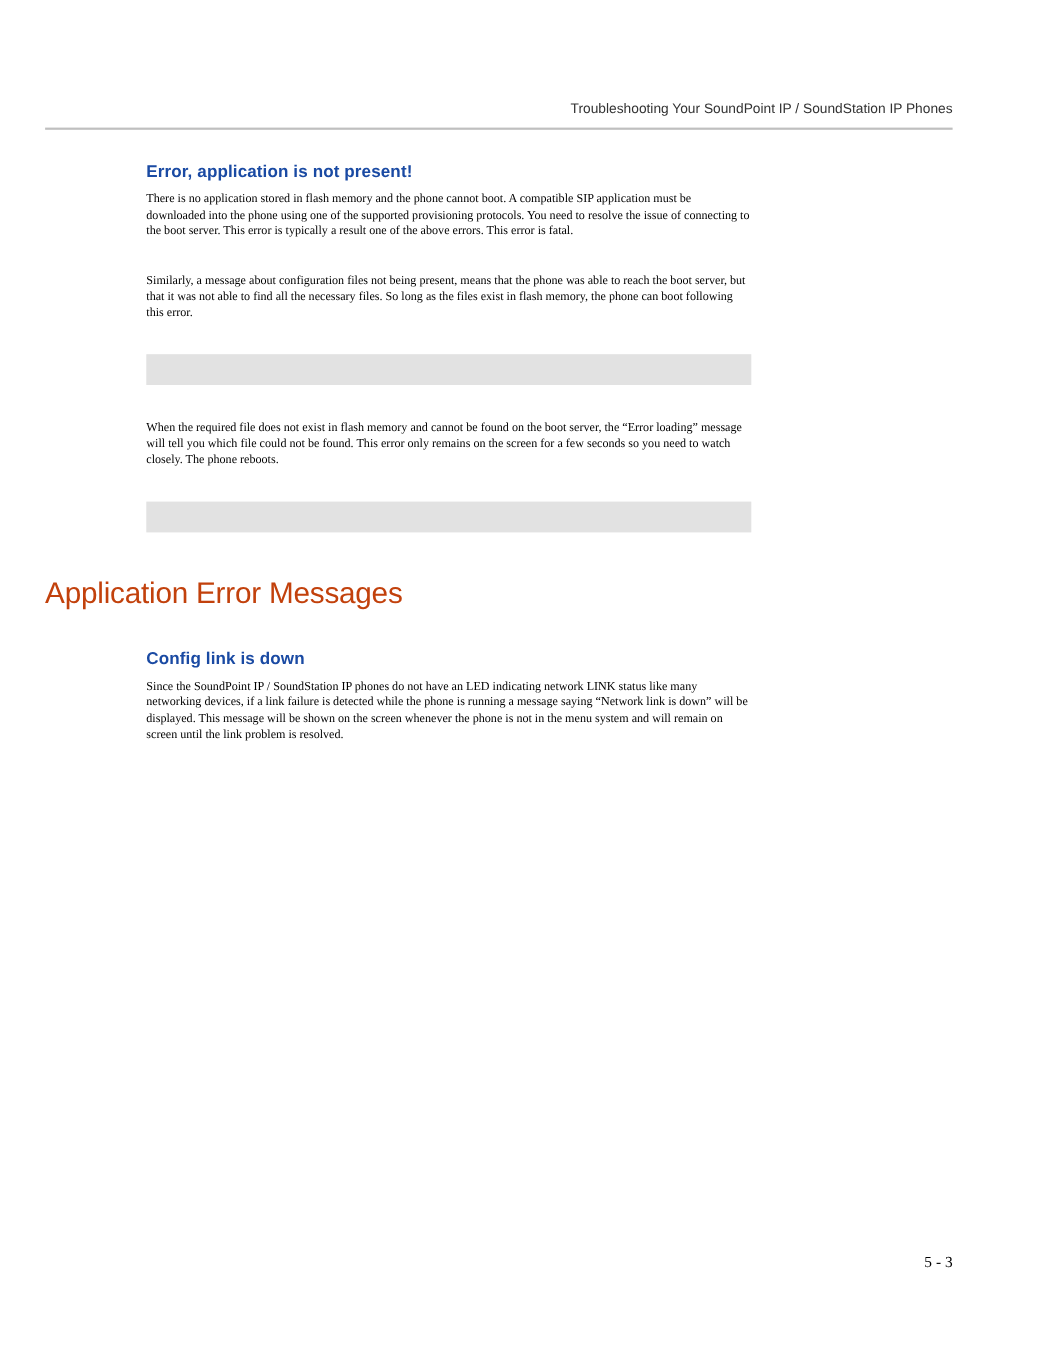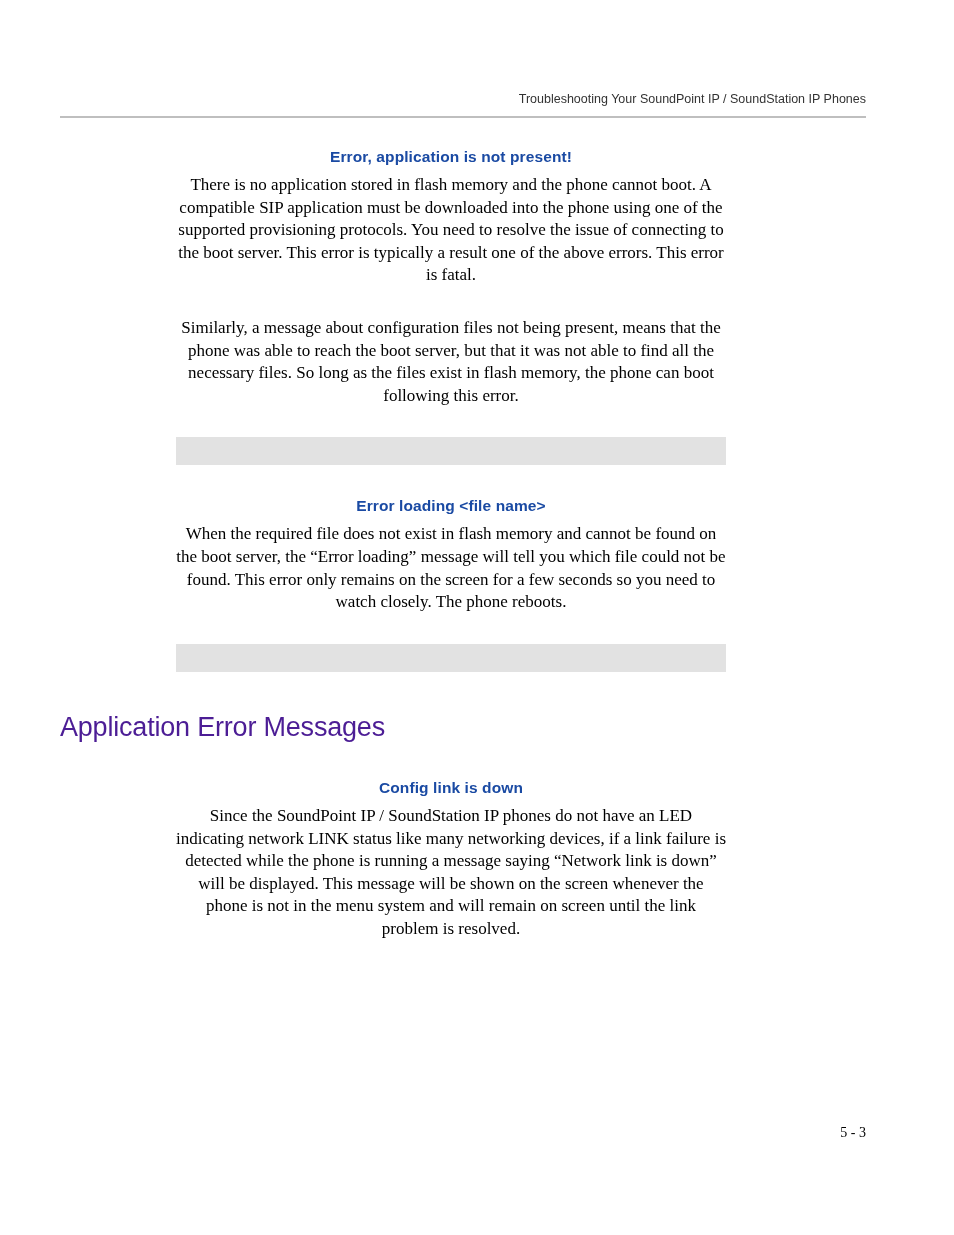--- a/index.html
+++ b/index.html
@@ -5,73 +5,72 @@
   * { margin: 0; padding: 0; box-sizing: border-box; }
   body {
     width: 954px;
     height: 1235px;
     background: #ffffff;
     font-family: Georgia, 'Times New Roman', serif;
     position: relative;
     color: #000;
   }
   .page {
-    padding: 92px 88px 0 60px;
+    padding: 92px 88px 0 41px;
   }
   .running-header {
     text-align: right;
     font-family: "Helvetica Neue", Arial, sans-serif;
     font-size: 12.5px;
     color: #333;
     margin-bottom: 10px;
   }
   .hr {
     border: none;
     border-top: 2px solid #bfbfbf;
     margin-bottom: 30px;
   }
   .content-col {
-    margin-left: 116px;
+    margin-left: 92px;
     width: 550px;
-    text-align: center;
   }
   .sub-heading {
     font-family: "Helvetica Neue", Arial, sans-serif;
     font-weight: 600;
     font-size: 15.5px;
     color: #1a4aa3;
     margin-top: 0;
     margin-bottom: 8px;
     letter-spacing: 0.1px;
   }
   .body-text {
-    font-size: 17px;
+    font-size: 11px;
     line-height: 1.33;
     color: #000;
     margin-bottom: 30px;
   }
   .gray-band {
     background: #e2e2e2;
     height: 28px;
     width: 100%;
     margin-bottom: 32px;
   }
   .section-heading {
     font-family: "Helvetica Neue", Arial, sans-serif;
     font-weight: 400;
     font-size: 27px;
-    color: #4c1d95;
+    color: #c2410c;
     margin-top: 40px;
     margin-bottom: 36px;
     margin-left: 0;
     letter-spacing: -0.2px;
   }
   .page-number {
     position: absolute;
-    bottom: 94px;
+    bottom: 78px;
     right: 88px;
     font-family: Georgia, 'Times New Roman', serif;
     font-size: 14px;
     color: #000;
     margin-top: 40px;
   }
 </style>
 </head>
 <body>
 
@@ -82,21 +81,20 @@
 
   <div class="content-col">
 
     <div class="sub-heading">Error, application is not present!</div>
     <div class="body-text">There is no application stored in flash memory and the phone cannot boot. A compatible SIP application must be downloaded into the phone using one of the supported provisioning protocols. You need to resolve the issue of connecting to the boot server. This error is typically a result one of the above errors. This error is fatal.</div>
 
     <div class="body-text">Similarly, a message about configuration files not being present, means that the phone was able to reach the boot server, but that it was not able to find all the necessary files. So long as the files exist in flash memory, the phone can boot following this error.</div>
 
     <div class="gray-band"></div>
 
-    <div class="sub-heading">Error loading &lt;file name&gt;</div>
     <div class="body-text">When the required file does not exist in flash memory and cannot be found on the boot server, the “Error loading” message will tell you which file could not be found. This error only remains on the screen for a few seconds so you need to watch closely. The phone reboots.</div>
 
     <div class="gray-band"></div>
 
   </div>
 
   <div class="section-heading">Application Error Messages</div>
 
   <div class="content-col">
 

